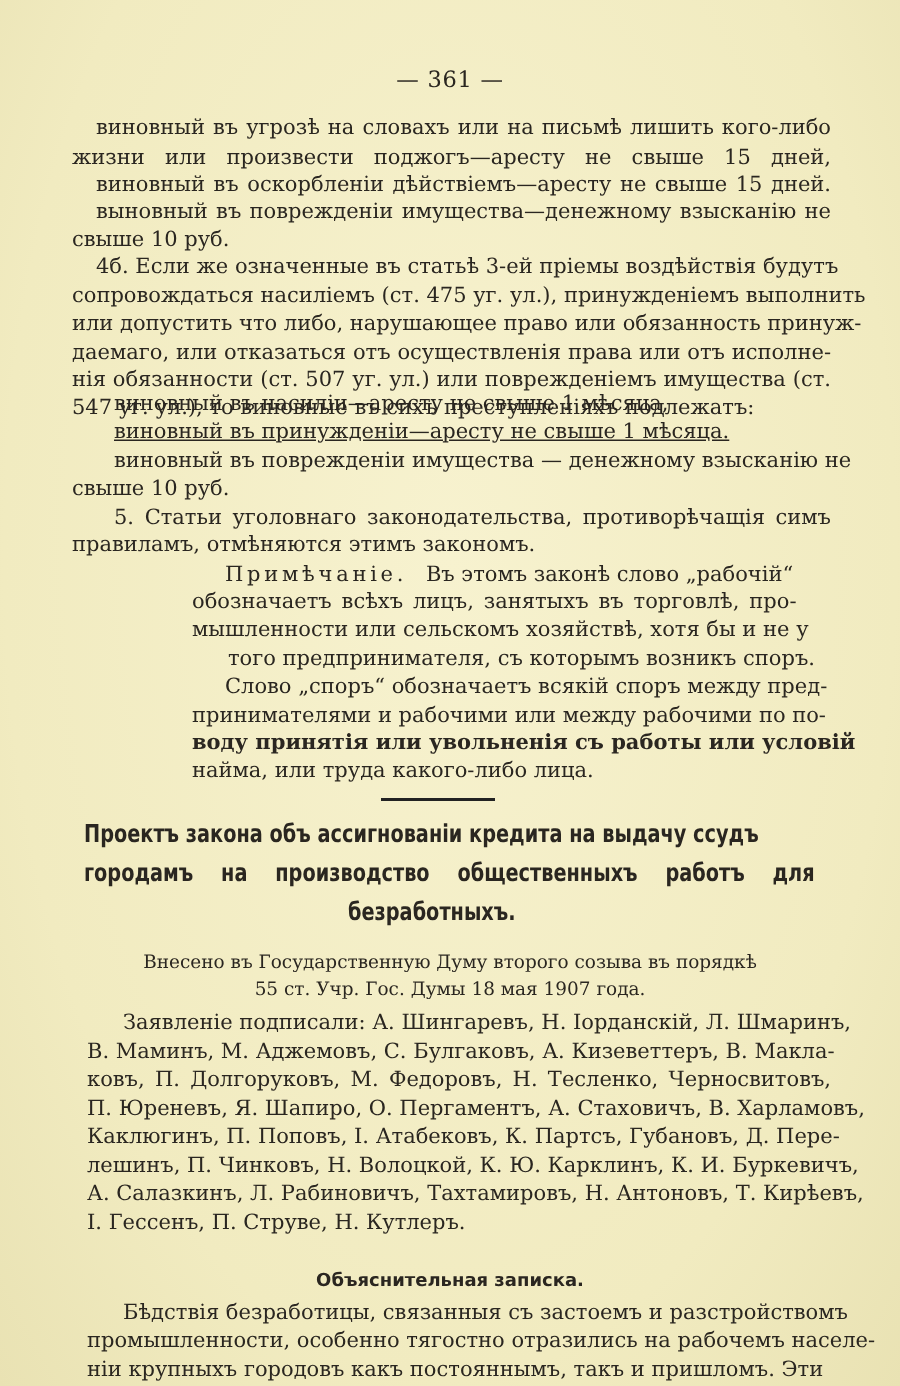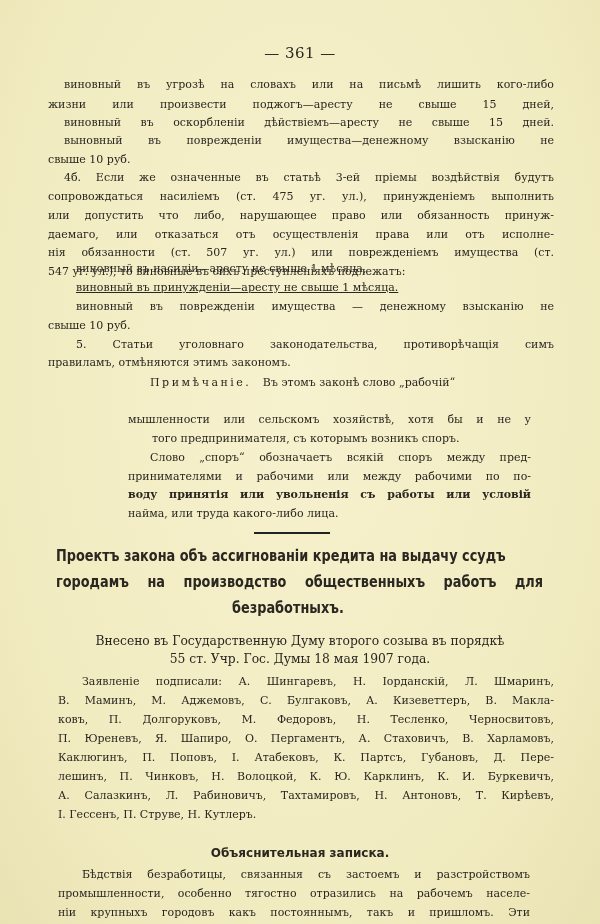--- a/index.html
+++ b/index.html
@@ -6,21 +6,21 @@
   body{
     width:600px;height:924px;overflow:hidden;
     background:#f4efc6;
     background-image:radial-gradient(ellipse at 50% 40%, #f7f2cf 0%, #f1ebc0 70%, #e9e2b3 100%);
     font-family:"DejaVu Serif","Liberation Serif",serif;
     color:#2a2620;
     position:relative;
   }
   .page{position:absolute;left:0;top:0;width:521px;height:924px;}
   .pnum{position:absolute;top:44px;left:0;width:600px;text-align:center;font-size:15px;letter-spacing:0.5px;}
-  .line{position:absolute;font-size:11px;white-space:nowrap;line-height:14px;}
+  .line{position:absolute;font-size:14px;white-space:nowrap;line-height:14px;}
   .j{left:48px;width:506px;text-align:justify;text-align-last:justify;}
   .ind{left:64px;}
   .last{left:48px;}
   .note{left:128px;width:403px;text-align:justify;text-align-last:justify;}
   .note-ind{left:152px;}
   .note-last{left:128px;}
   .rule{position:absolute;left:254px;top:497px;width:76px;height:2px;background:#222;}
   .title{position:absolute;left:56px;width:494px;font-family:"DejaVu Sans","Liberation Sans",sans-serif;font-weight:bold;font-size:16.5px;transform:scaleX(0.78);transform-origin:left;white-space:nowrap;}
   .cent{position:absolute;left:0;width:600px;text-align:center;font-size:12.3px;white-space:nowrap;}
   .subhead{position:absolute;left:0;width:600px;text-align:center;font-family:"DejaVu Sans","Liberation Sans",sans-serif;font-weight:bold;font-size:12px;}
@@ -49,20 +49,21 @@
   <div class="line ind" style="top:281px;left:76px;text-decoration:underline;">виновный въ принужденіи—аресту не свыше 1 мѣсяца.</div>
   <div class="line j ind" style="top:300px;left:76px;width:478px;">виновный въ поврежденіи имущества — денежному взысканію не</div>
   <div class="line last" style="top:319px;">свыше 10 руб.</div>
   <div class="line j ind" style="top:338px;left:76px;width:478px;">5. Статьи уголовнаго законодательства, противорѣчащія симъ</div>
   <div class="line last" style="top:356px;">правиламъ, отмѣняются этимъ закономъ.</div>
 
   <div class="line" style="top:376px;left:150px;width:380px;">
     <span class="spaced">Примѣчаніе.</span>
     <span style="margin-left:8px;">Въ этомъ законѣ слово „рабочій“</span>
   </div>
+  <div class="line note" style="top:394px;">обозначаетъ всѣхъ лицъ, занятыхъ въ торговлѣ, про-</div>
   <div class="line note" style="top:413px;">мышленности или сельскомъ хозяйствѣ, хотя бы и не у</div>
   <div class="line note-last" style="top:432px;margin-left:24px;">того предпринимателя, съ которымъ возникъ споръ.</div>
   <div class="line note note-ind" style="top:451px;left:150px;width:381px;">Слово „споръ“ обозначаетъ всякій споръ между пред-</div>
   <div class="line note" style="top:470px;">принимателями и рабочими или между рабочими по по-</div>
   <div class="line note" style="top:488px;font-weight:bold;">воду принятія или увольненія съ работы или условій</div>
   <div class="line note-last" style="top:507px;">найма, или труда какого-либо лица.</div>
 
   <div class="rule" style="top:532px;"></div>
 
   <div class="title" style="top:546px;width:632px;">Проектъ закона объ ассигнованіи кредита на выдачу ссудъ</div>

